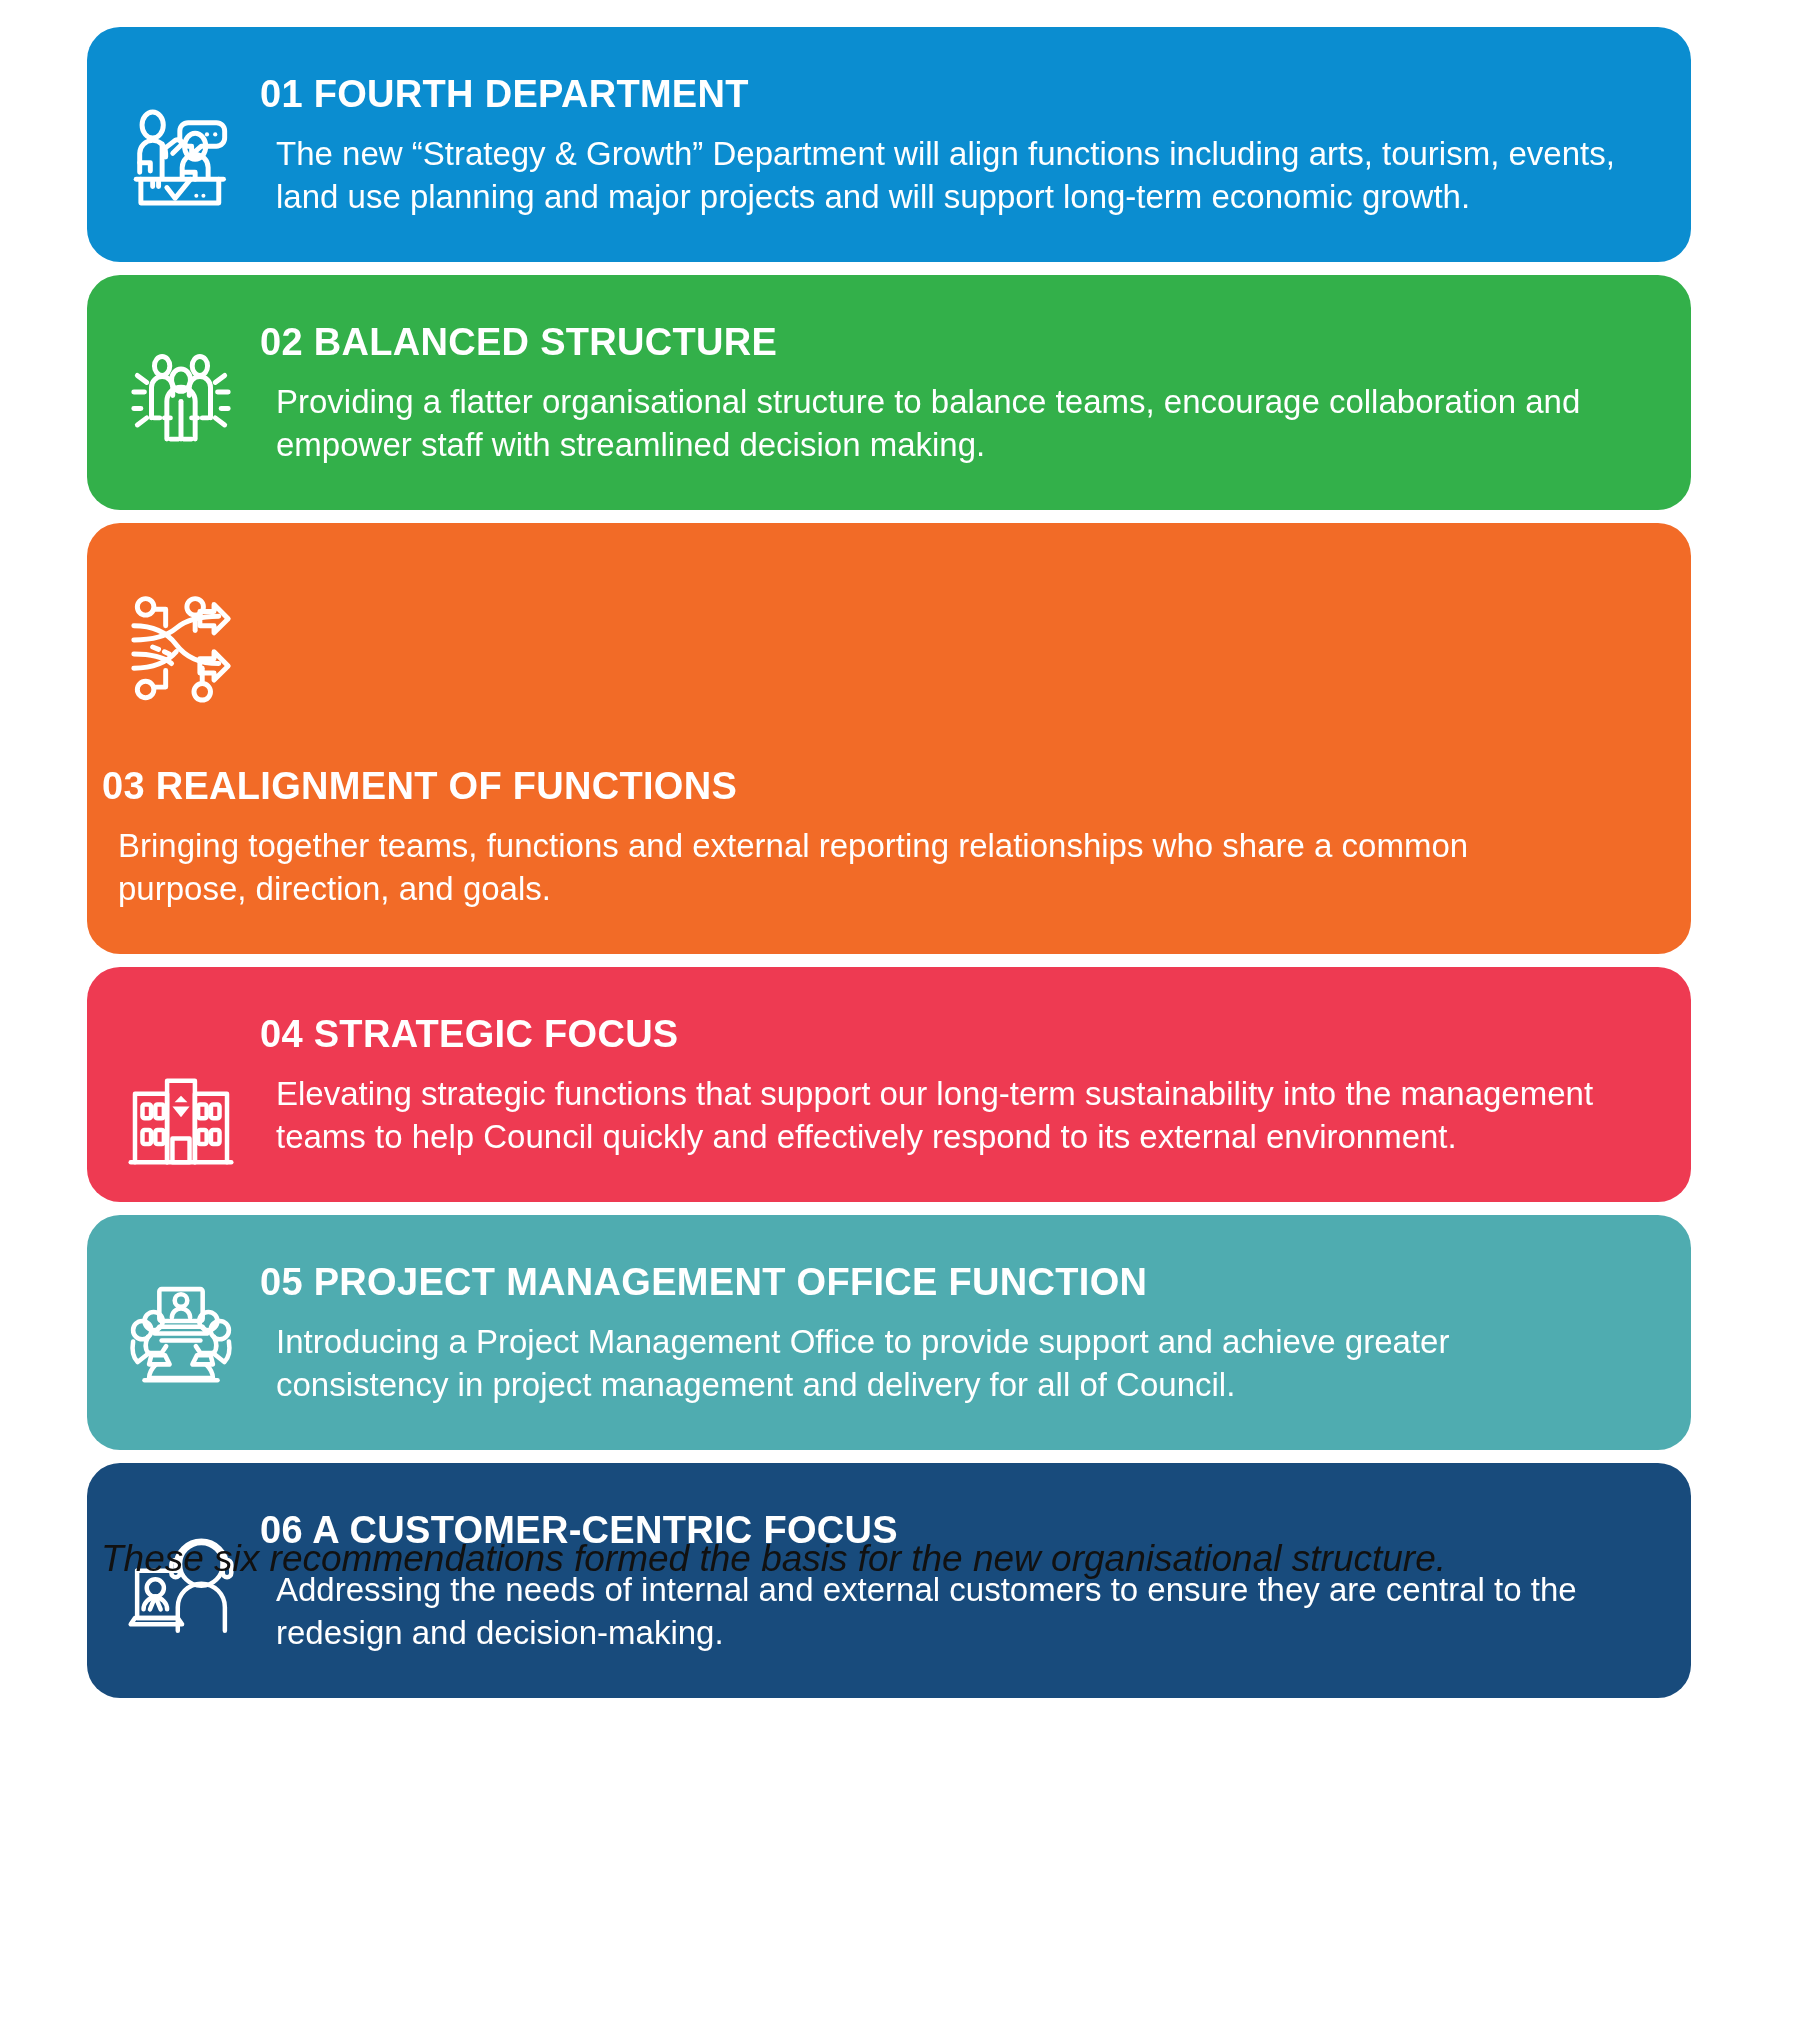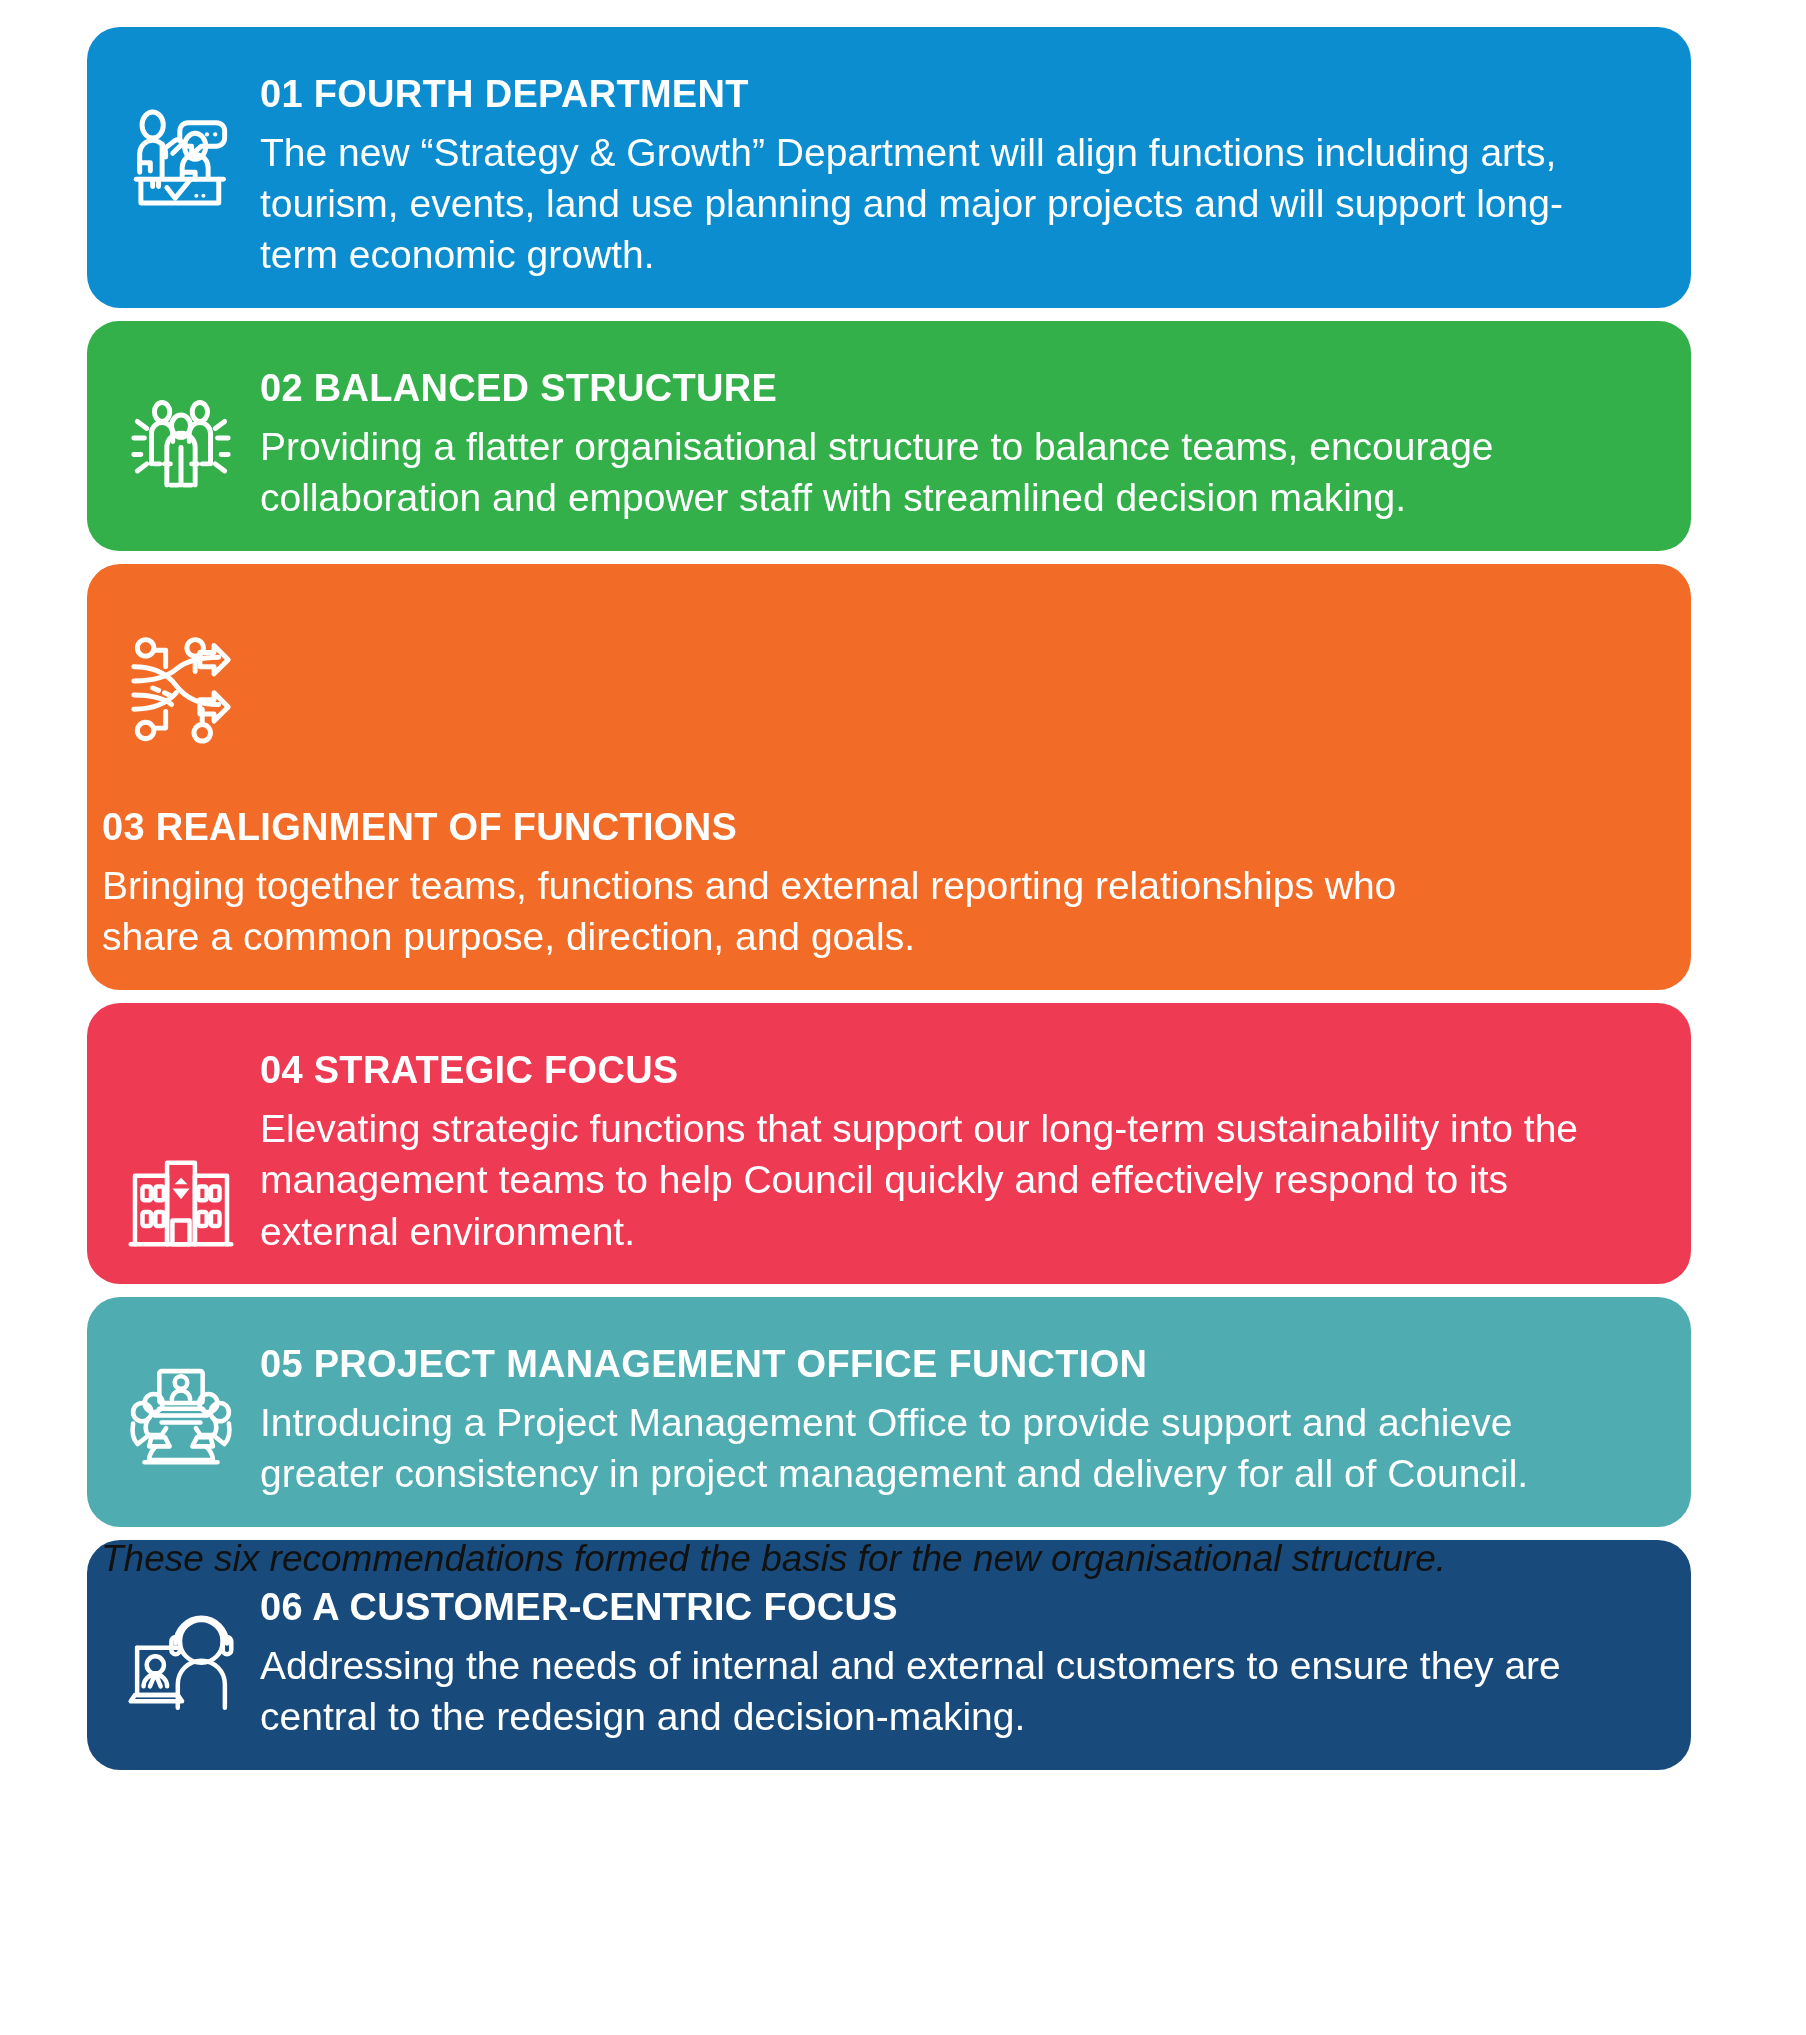--- a/index.html
+++ b/index.html
@@ -62,23 +62,23 @@
     font-size: 38px;
     line-height: 1.12;
     letter-spacing: 0.3px;
     margin: 0 0 11px 0;
     white-space: nowrap;
   }
   .card-desc {
     color: #ffffff;
     font-family: "Liberation Sans", sans-serif;
     font-weight: normal;
-    font-size: 39px;
+    font-size: 33px;
     line-height: 1.32;
-    margin: 0;
+    margin: 16px;
     max-width: 1387px;
   }
   
   .card--1 { min-height: 230px; }
   .card--2 { min-height: 229px; }
   .card--3 { min-height: 229px; flex-direction: column; }
   .card--4 { min-height: 229px; align-items: flex-end; }
   .card--5 { min-height: 229px; }
   .card--6 { min-height: 229px; }
 
@@ -125,21 +125,21 @@
             <path d="M26 76 v4 M31 76 v4"></path>
           </svg>
         </span>
       </div>
       <div class="card-body">
         <h2 class="card-title">01 FOURTH DEPARTMENT</h2>
         <p class="card-desc">The new “Strategy &amp; Growth” Department will align functions including arts, tourism, events, land use planning and major projects and will support long-term economic growth.</p>
       </div>
     </div>
 
-    <div class="card card--2" style="background-color: rgb(51, 176, 74); border-radius: 32px;">
+    <div class="card card--2" style="background-color: rgb(51, 176, 74);">
       <div class="card-icon">
         <span>
           <svg width="118" height="118" viewBox="0 0 100 100" fill="none" stroke="#ffffff" stroke-width="4.2" stroke-linecap="round" stroke-linejoin="round">
             <ellipse cx="34" cy="22" rx="6.5" ry="8"></ellipse>
             <path d="M25 66 V40 a9 9 0 0 1 9 -9 a9 9 0 0 1 9 9 v7"></path>
             <path d="M27 66 h5 M36 66 h5"></path>
             <ellipse cx="66" cy="22" rx="6.5" ry="8"></ellipse>
             <path d="M75 66 V40 a9 9 0 0 0 -9 -9 a9 9 0 0 0 -9 9 v7"></path>
             <path d="M59 66 h5 M68 66 h5"></path>
             <ellipse cx="50" cy="34" rx="8" ry="9.5"></ellipse>

